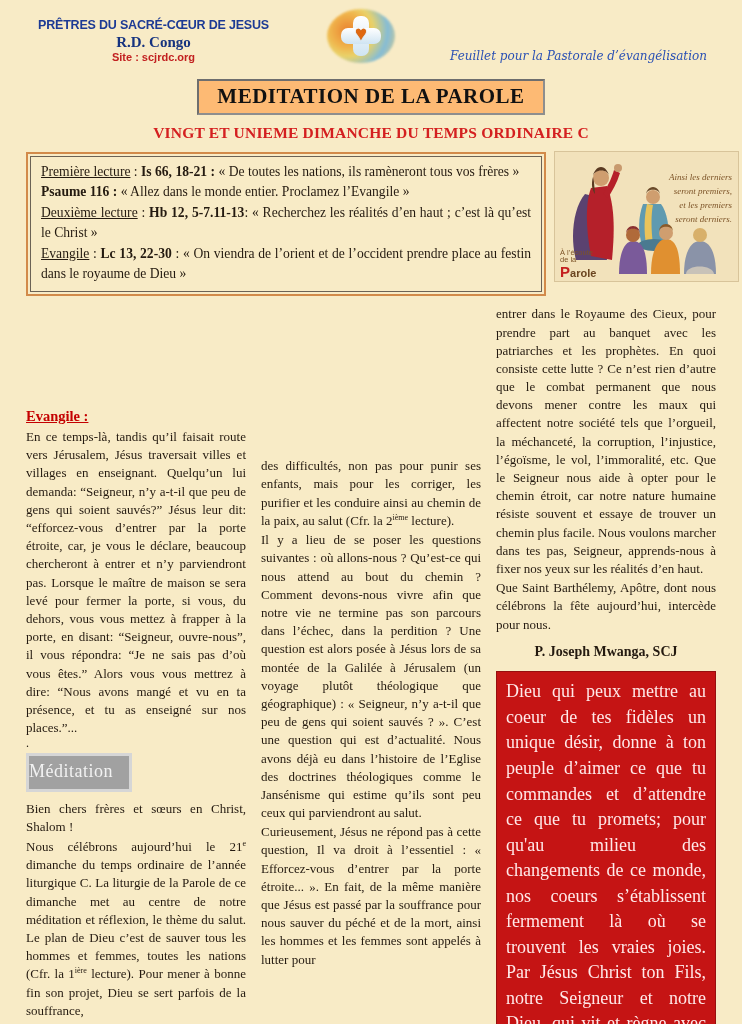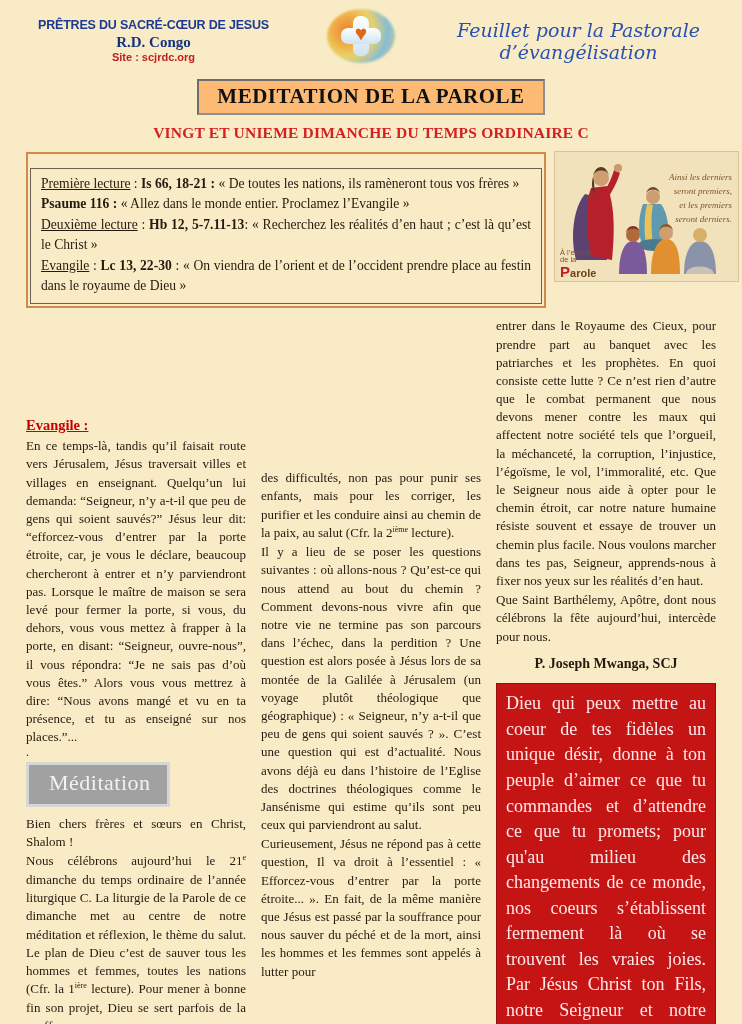--- a/index.html
+++ b/index.html
@@ -18,46 +18,46 @@
   .logo-blob{position:absolute;inset:0;border-radius:50%;
     background:radial-gradient(circle at 30% 40%, #e87820 0%, #f0b040 30%, #e8d060 45%, #79b8d8 70%, #e8c870 100%);
     filter:blur(1px);opacity:.9;}
   .logo-cross{position:absolute;left:14px;top:7px;width:40px;height:40px;}
   .logo-cross:before,.logo-cross:after{content:"";position:absolute;background:linear-gradient(180deg,#ffffff,#cfe4f2);border-radius:7px;}
   .logo-cross:before{left:12px;top:0;width:16px;height:40px;}
   .logo-cross:after{left:0;top:12px;width:40px;height:16px;}
   .logo-heart{position:absolute;left:0;right:0;top:13px;text-align:center;font-size:20px;color:#e06810;text-shadow:0 0 1px #9a4a00;}
   .motto{width:275px;text-align:center;}
   .motto-l1{font-family:"Liberation Sans",sans-serif;font-weight:bold;font-size:12.5px;color:#1c3a94;}
-  .motto-l2{font-style:italic;font-size:19px;color:#2a50b4;margin-top:10px;font-family:"DejaVu Serif",serif;}
+  .motto-l2{font-style:italic;font-size:12px;color:#2a50b4;margin-top:10px;font-family:"DejaVu Serif",serif;}
   
   .title-row{text-align:center;margin-top:16px;}
   .title-box{display:inline-block;background:#fdba74;border:2px solid #8e8e8e;border-left-color:#6e6e6e;border-top-color:#6e6e6e;
     padding:3px 18px 4px 18px;font-weight:bold;font-size:21px;letter-spacing:.5px;color:#111;}
   .subtitle{text-align:center;font-weight:bold;font-size:15.5px;color:#d42020;margin-top:9px;letter-spacing:.2px;}
   
   .readings-row{display:flex;align-items:stretch;padding:0 2px 0 26px;margin-top:10px;}
   .readings-outer{border:2px solid #d28a4a;padding:2px;width:520px;box-sizing:border-box;background:#f8ebc6;}
-  .readings-inner{border:1px solid #6b6255;padding:5px 10px 7px 10px;font-size:13.6px;line-height:1.5;text-align:justify;margin-top:12px;}
+  .readings-inner{border:1px solid #6b6255;padding:5px 10px 7px 10px;font-size:13.6px;line-height:1.5;text-align:justify;}
   .lead{text-decoration:underline;}
   .ref{font-weight:bold;}
   .picture{position:relative;width:183px;height:129px;margin-left:9px;flex:none;box-shadow:0 0 0 1px #d8c49a;}
   .pic-caption{position:absolute;left:5px;bottom:1px;line-height:1.05;color:#7d5428;font-family:"Liberation Sans",sans-serif;}
   .pic-cap-s{font-size:7.5px;display:block;}
   .pic-cap-b{font-size:11px;display:block;font-weight:bold;color:#6b4520;}
   .pic-cap-b::first-letter{color:#c42020;font-size:15px;}
   
   .cols{display:flex;gap:15px;padding:0 26px;margin-top:9px;align-items:center;}
   .col{flex:1;font-size:13px;line-height:1.4;text-align:justify;}
   .col p{margin:0 0 1px 0;}
   .ev-head{color:#c40000;font-weight:bold;text-decoration:underline;font-size:14.5px;margin-bottom:2px;}
   sup{font-size:.62em;}
   .dot-line{line-height:.9;font-size:12px;}
   .badge{display:inline-block;background:#a1a1a1;color:#f2f2f2;border:3px solid #d6d6d6;
-    padding:3px 16px 5px 20px;font-size:22px;margin:4px 0 8px 0;letter-spacing:.5px;}
+    padding:3px 16px 5px 0;font-size:18px;margin:4px 0 8px 0;letter-spacing:.5px;}
   .sig{font-weight:bold;text-align:center;margin-top:8px !important;font-size:14px;}
   .prayer{background:#c51414;border:1px solid #960f0f;color:#ffe9e9;padding:7px 9px;font-size:18px;line-height:1.42;
     text-align:justify;margin-top:10px;}
   
   .footer{position:absolute;left:40px;right:30px;bottom:18px;display:flex;justify-content:space-between;
     font-style:italic;font-weight:bold;font-size:13.5px;color:#3a2a16;font-family:"DejaVu Serif",serif;}
 </style>
 </head>
 <body>
 

